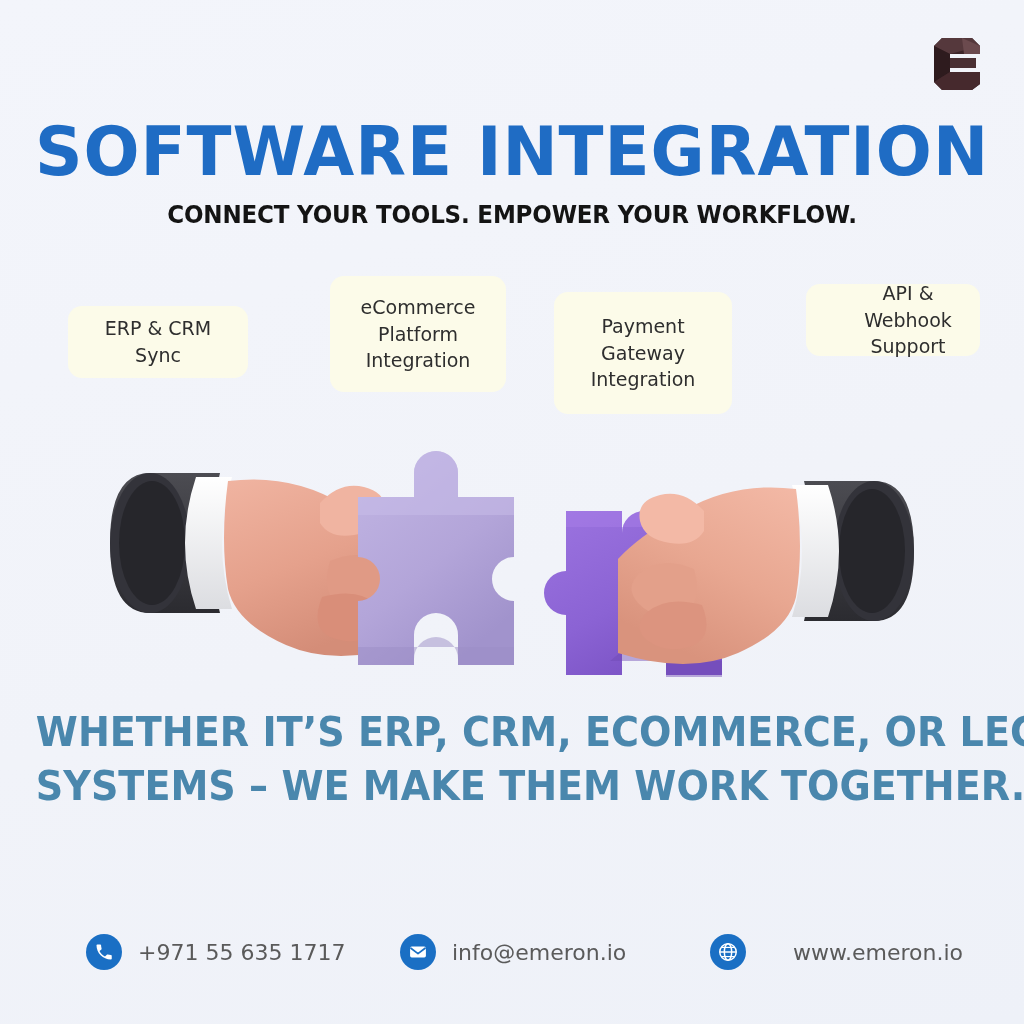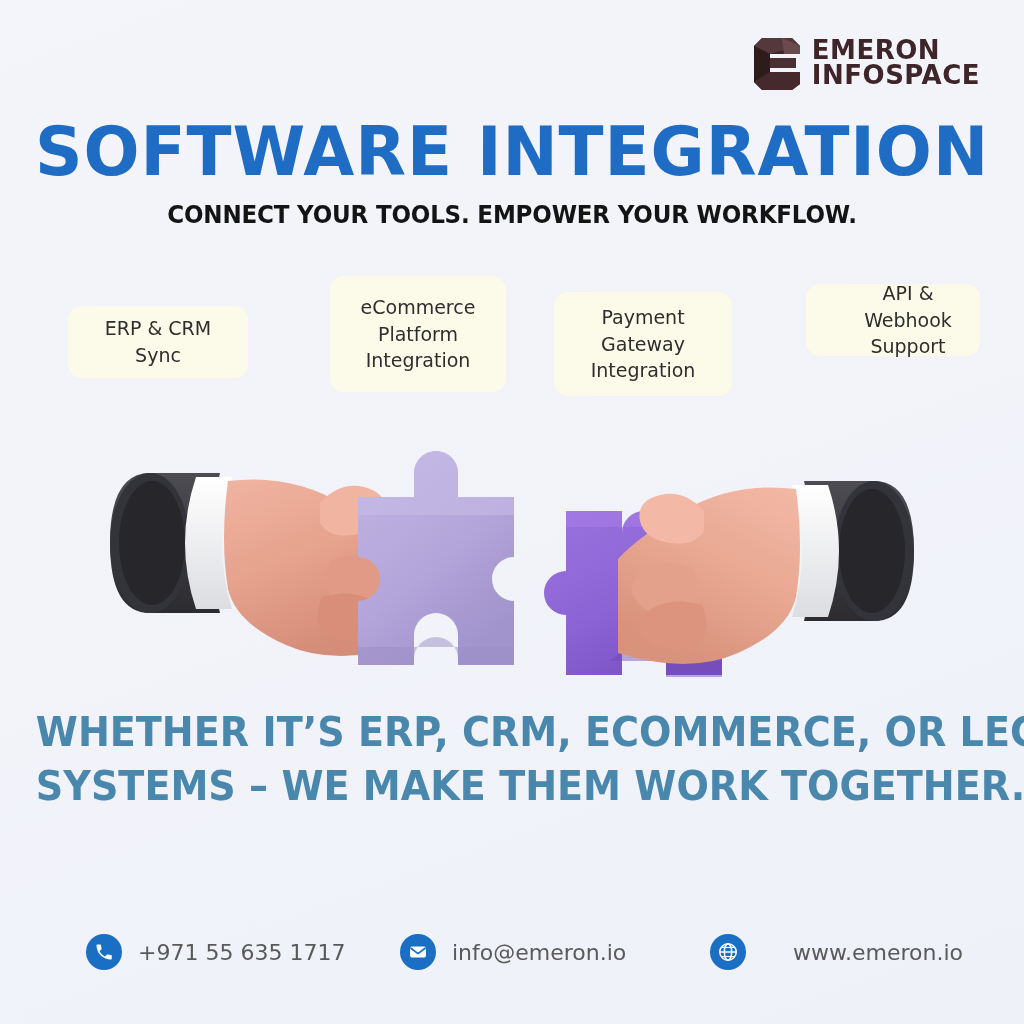--- a/index.html
+++ b/index.html
@@ -37,21 +37,21 @@
   
   .tags{position:absolute;top:270px;left:0;width:1024px;height:130px;}
   .tag{
     position:absolute;background:#fcfbe9;border-radius:14px;
     display:flex;align-items:center;justify-content:center;text-align:center;
     font-family:"DejaVu Sans", sans-serif;font-size:19px;line-height:1.4;color:#2e2e2e;
     padding:10px 16px;box-sizing:border-box;
   }
   .tag-0{left:68px;top:36px;width:180px;height:72px;}
   .tag-1{left:330px;top:6px;width:176px;height:116px;}
-  .tag-2{left:554px;top:22px;width:178px;height:104px;}
+  .tag-2{left:554px;top:22px;width:178px;height:122px;}
   .tag-3{left:806px;top:14px;width:174px;height:72px;padding-left:46px;}
 
   
   .art{position:absolute;left:0;top:385px;width:1024px;height:300px;}
   .art svg{display:block;}
 
   
   .headline{
     position:absolute;top:705px;left:0;width:1024px;text-align:center;
     font-family:"DejaVu Sans", sans-serif;
@@ -80,24 +80,20 @@
     <div class="logo-mark">
       <svg width="46" height="58" viewBox="0 0 46 58">
         <polygon points="8,4 38,4 46,12 46,20 16,20 16,24 42,24 42,34 16,34 16,38 46,38 46,50 38,56 8,56 0,48 0,12" fill="#3d2529"></polygon>
         <polygon points="8,4 38,4 46,12 16,20 0,12" fill="#55383c"></polygon>
         <polygon points="0,12 16,20 16,38 0,48" fill="#2e1b1e"></polygon>
         <polygon points="16,24 42,24 42,34 16,34" fill="#4a2f33"></polygon>
         <polygon points="16,38 46,38 46,50 38,56 8,56 0,48" fill="#46292d"></polygon>
         <polygon points="28,4 46,12 46,20 30,20" fill="#6b4a4e"></polygon>
       </svg>
     </div>
-    <div class="logo-text">
-      <span>EMERON</span>
-      <span>INFOSPACE</span>
-    </div>
   </div>
 
   <div class="title">SOFTWARE INTEGRATION</div>
   <div class="subtitle">CONNECT YOUR TOOLS. EMPOWER YOUR WORKFLOW.</div>
 
   <div class="tags">
     <div class="tag tag-0">ERP &amp; CRM Sync</div>
     <div class="tag tag-1">eCommerce Platform Integration</div>
     <div class="tag tag-2">Payment Gateway Integration</div>
     <div class="tag tag-3">API &amp; Webhook Support</div>

